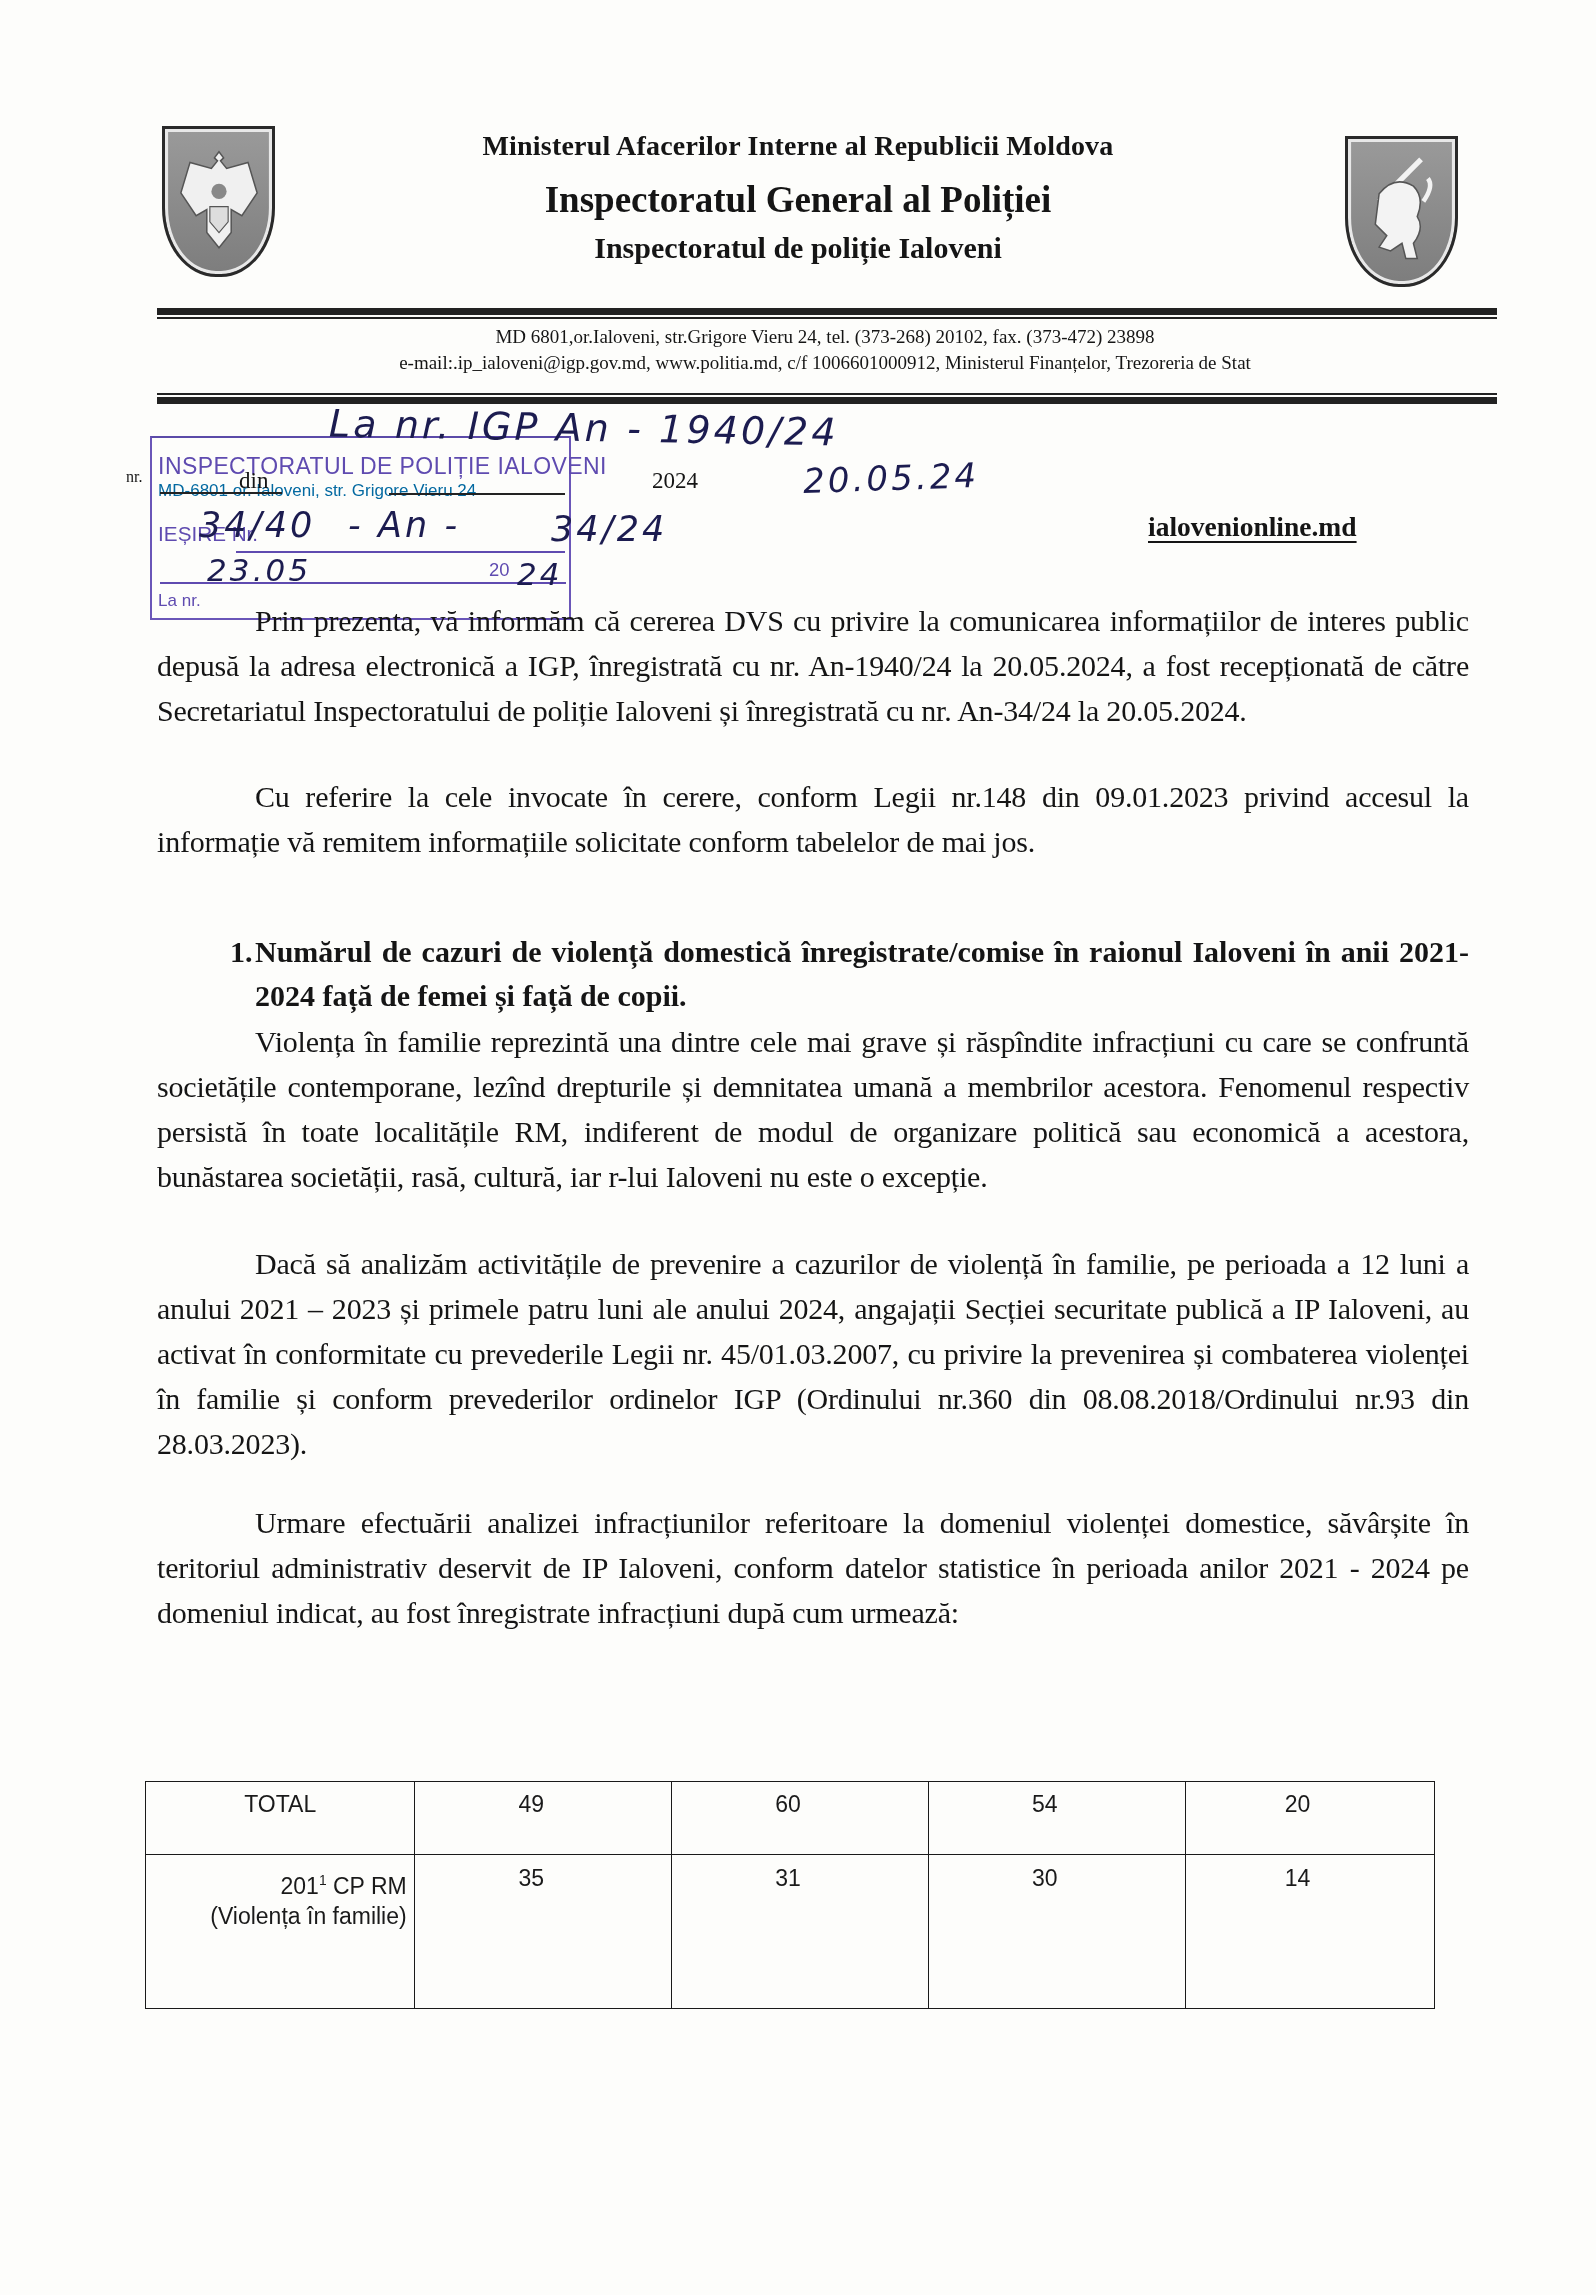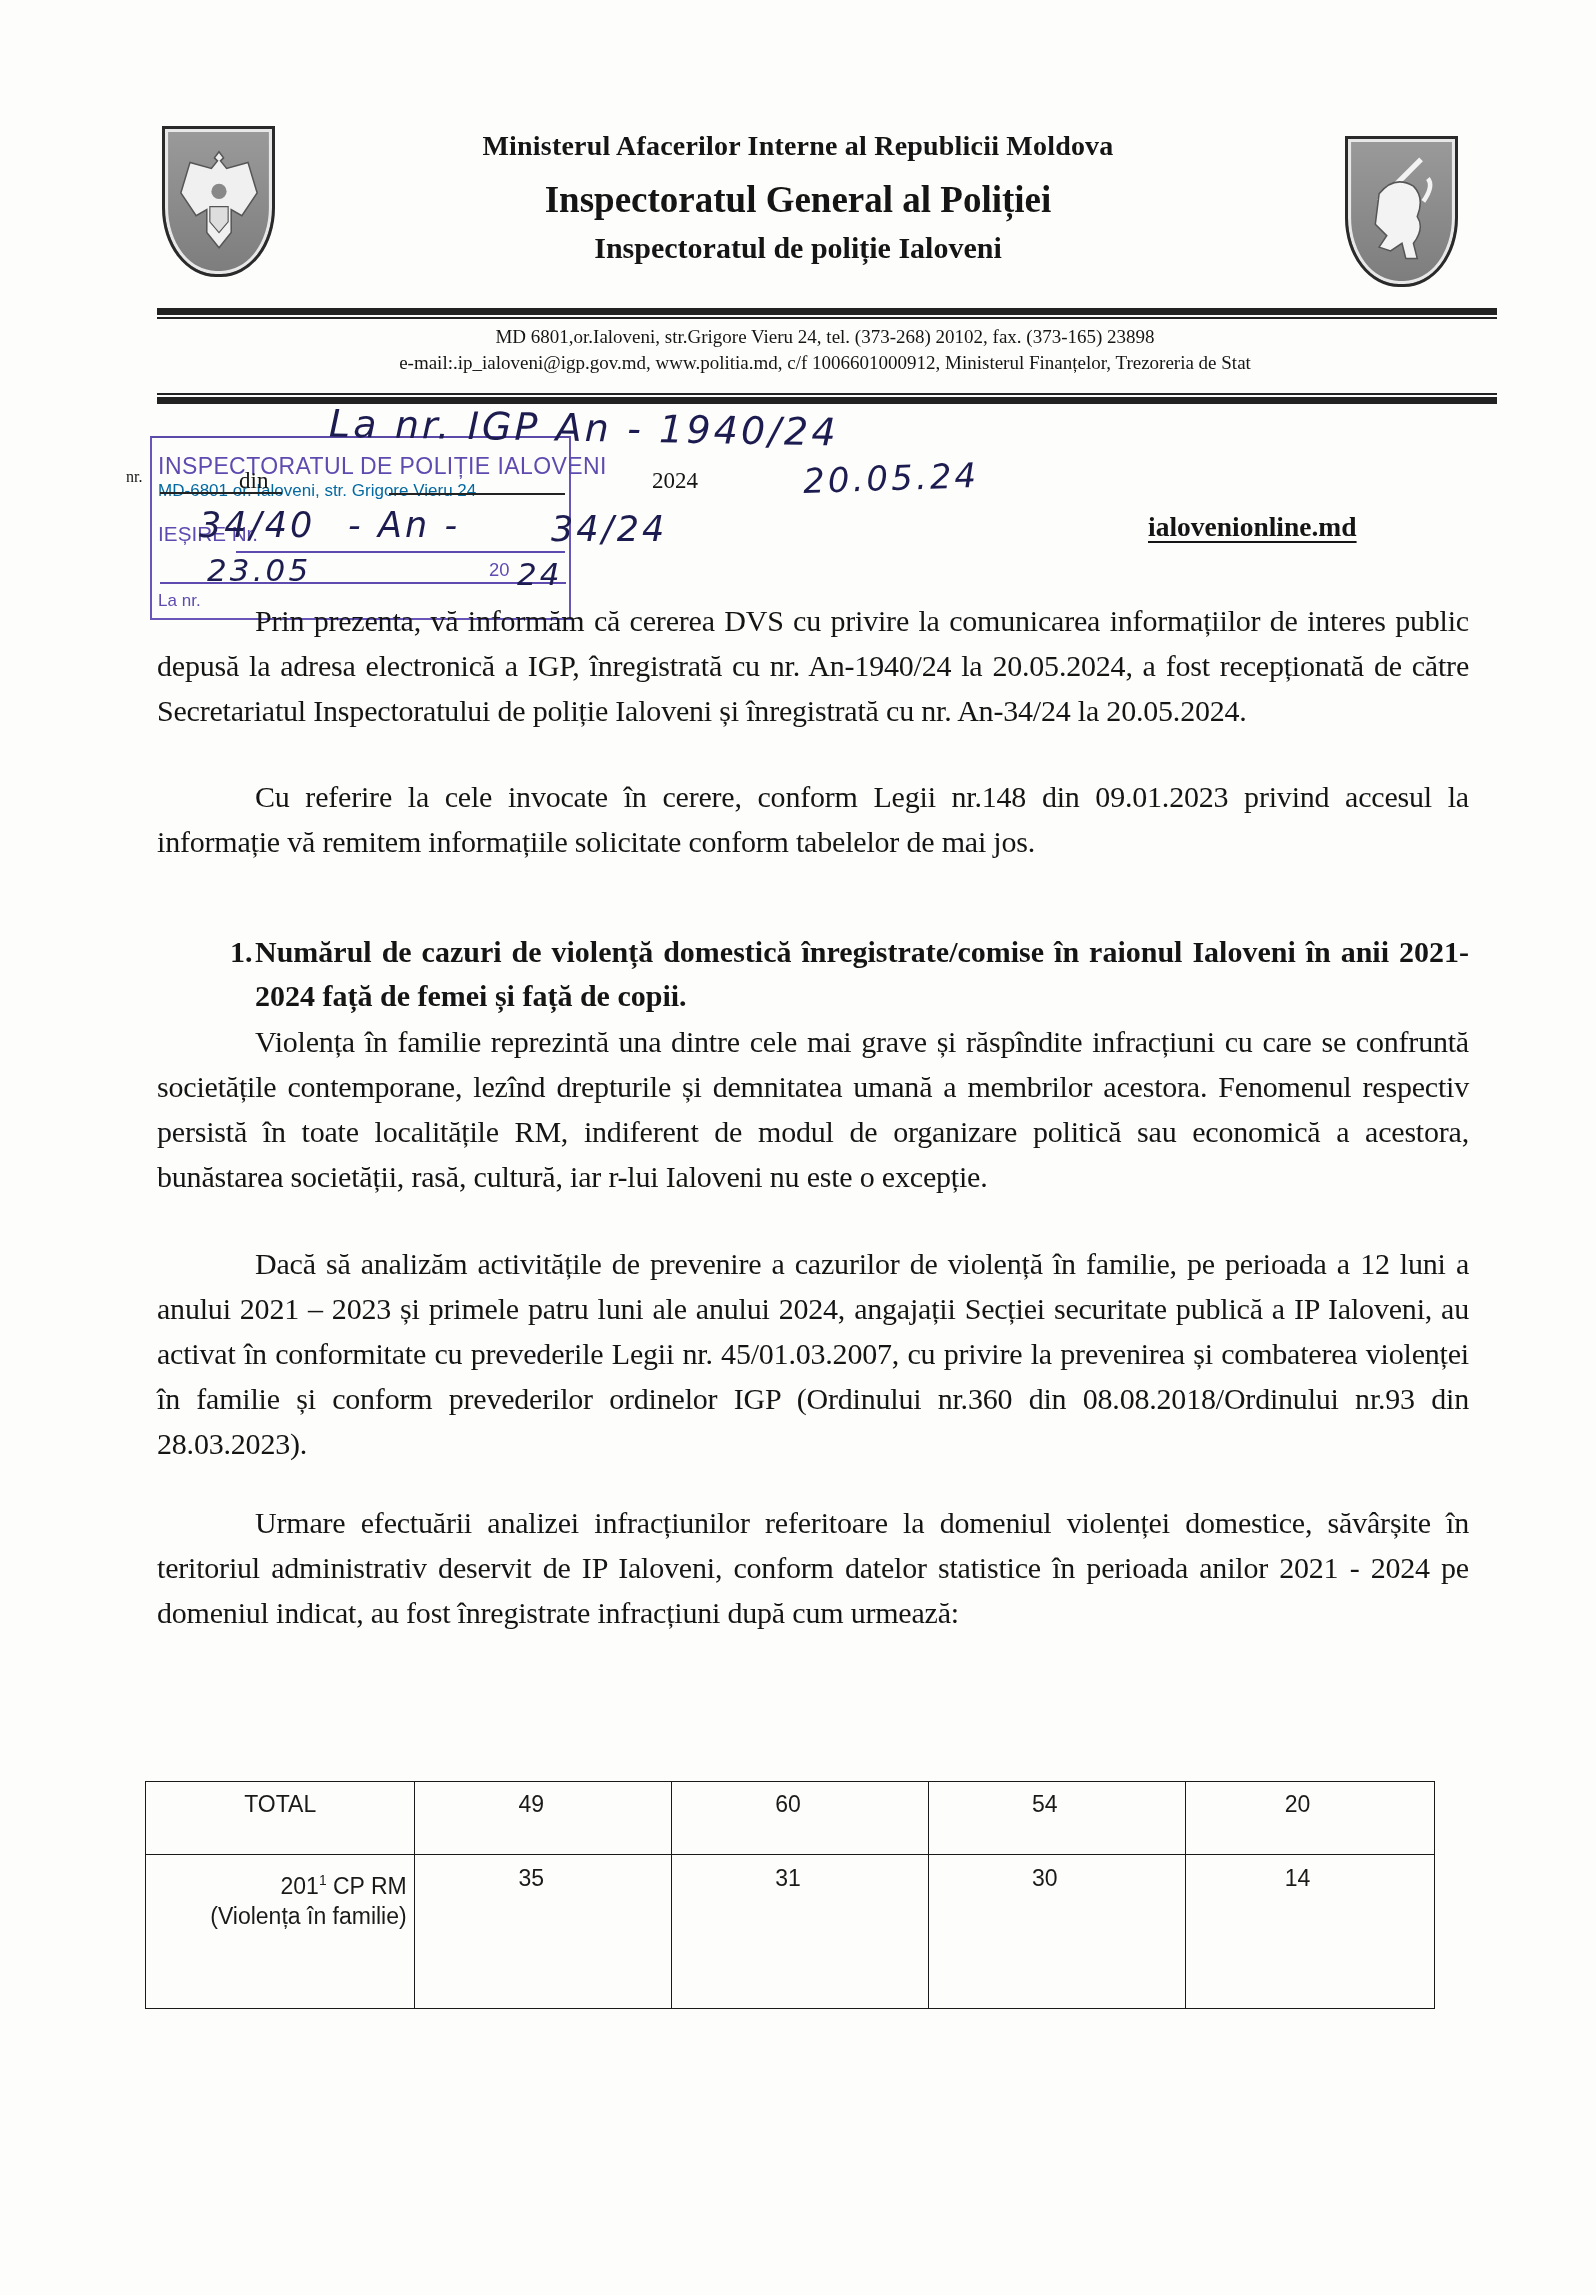--- a/index.html
+++ b/index.html
@@ -118,21 +118,21 @@
     <path d="M88 70 q14 -20 6 -30" stroke="#f3f3f3" stroke-width="6" fill="none"></path>
   </svg>
 </div>
 
 <div class="hdr-line hdr-1">Ministerul Afacerilor Interne al Republicii Moldova</div>
 <div class="hdr-line hdr-2">Inspectoratul General al Poliției</div>
 <div class="hdr-line hdr-3">Inspectoratul de poliție Ialoveni</div>
 
 <div class="rule rule-a1"></div>
 <div class="rule rule-a2"></div>
-<div class="contact contact-1">MD 6801,or.Ialoveni, str.Grigore Vieru 24, tel. (373-268) 20102,  fax. (373-165) 23898</div>
+<div class="contact contact-1">MD 6801,or.Ialoveni, str.Grigore Vieru 24, tel. (373-268) 20102,  fax. (373-472) 23898</div>
 <div class="contact contact-2">e-mail:.ip_ialoveni@igp.gov.md, www.politia.md, c/f 1006601000912, Ministerul Finanțelor, Trezoreria de Stat</div>
 <div class="rule rule-b1"></div>
 <div class="rule rule-b2"></div>
 
 <div class="stamp">
   <div class="stamp-title">INSPECTORATUL DE POLIȚIE IALOVENI</div>
   <div class="stamp-addr">MD-6801 or. Ialoveni, str. Grigore Vieru 24</div>
   <div class="stamp-strike"></div>
   <div class="stamp-strike2"></div>
   <div class="stamp-exit">IEȘIRE Nr.</div>

